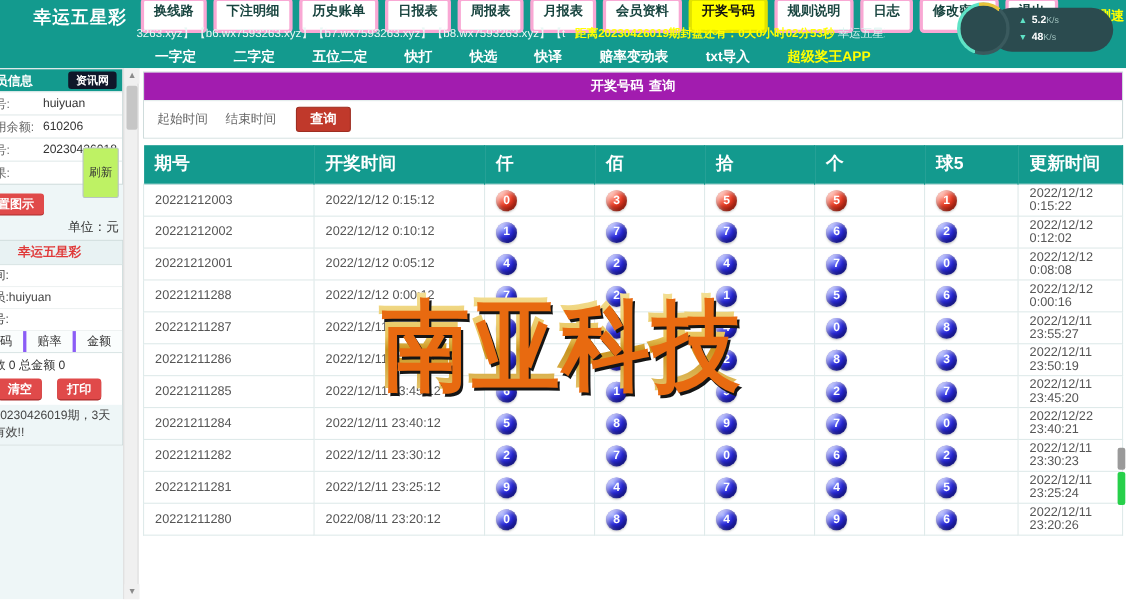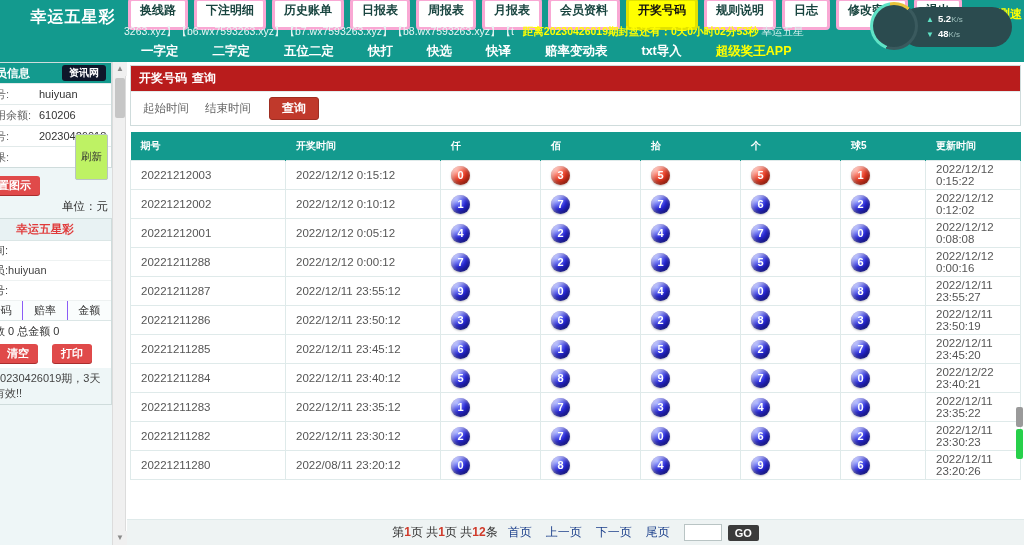--- a/index.html
+++ b/index.html
@@ -118,21 +118,21 @@
     font-size:11px; padding:2px 9px; border-radius:3px; cursor:pointer;
     box-shadow:0 1px 0 #aa2d2d;
   }
   .setrow { padding:4px 0 2px 0; }
   .unitline { text-align:right; font-size:11.5px; color:#333; padding:2px 4px 4px 0; }
 
   .betpanel { border:1px solid #cfdcdc; background:#fff; }
   .bet-title { background:#e8f2f3; text-align:center; color:#e03a3a; font-weight:bold; font-size:11.5px; padding:3px 0; border-bottom:1px solid #dbe6e6;}
   .bet-line { font-size:11px; color:#444; padding:2px 4px; border-bottom:1px solid #eef2f2; white-space:nowrap; }
   .bet-cols { display:flex; border-bottom:1px solid #dbe6e6; background:#fafdfd; }
-  .bet-cols div { flex:1; text-align:center; font-size:11px; color:#333; padding:2px 0; border-left:1px solid #8b5cf6; }
+  .bet-cols div { flex:1; text-align:center; font-size:11px; color:#333; padding:2px 0; border-left:3px solid #8b5cf6; }
   .bet-cols div:first-child { border-left:none; }
   .bet-sum { font-size:11px; color:#333; padding:3px 4px; white-space:nowrap; }
   .bet-actions { text-align:center; padding:2px 0 5px 0; display:flex; gap:14px; justify-content:center;}
   .notice { background:#eef6f7; color:#444; font-size:11px; padding:3px 4px; line-height:15px; }
 
   
   .vscroll {
     position:absolute; left:112px; top:62px; width:14px; height:483px;
     background:#f0f0f0; border-left:1px solid #dcdcdc; border-right:1px solid #dcdcdc;
   }
@@ -147,22 +147,23 @@
     background:#c6c6c6; border-radius:2px;
   }
 
   
   .main {
     position:absolute; left:127px; top:62px; width:897px; height:483px;
     background:#ffffff; overflow:hidden;
   }
   .card { margin:3px 3px 0 3px; border:1px solid #cfdcdc; }
   .card-head {
-    background:#b91c1c; color:#fff; font-size:12px; font-weight:bold;
+    background:#a21caf; color:#fff; font-size:12px; font-weight:bold;
     padding:4px 8px;
+    text-align:center;
   }
   .card-head .sub { font-weight:bold; margin-left:5px; }
   .filter {
     display:flex; align-items:center; gap:0; padding:5px 4px; background:#fff;
     border-top:1px solid #e3ecec;
   }
   .flabel { font-size:11.5px; color:#666; padding:0 8px; white-space:nowrap; }
   .dateinput {
     position:relative; width:180px; height:20px; border:1px solid #c9d3d3;
     background:#fff; display:flex; align-items:center;
@@ -180,21 +181,21 @@
   }
   .querybtn {
     margin-left:10px; background:#c0392b; color:#fff; font-weight:bold; font-size:12px;
     padding:2px 12px; border-radius:3px; border:1px solid #9e2e22; cursor:pointer;
   }
 
   
   .tbl-wrap { margin:6px 3px 0 3px; }
   table.results { width:100%; border-collapse:collapse; table-layout:fixed; }
   table.results thead th {
-    background:#139a8e; color:#ffffff; font-size:10px; font-weight:bold;
+    background:#139a8e; color:#ffffff; font-size:16px; font-weight:bold;
     text-align:left; padding:7px 0 7px 10px; height:28px;
     border-right:1px solid #139a8e;
   }
   table.results td {
     border:1px solid #dfeaea; height:29px; padding:0 0 0 10px;
     font-size:11.5px; color:#555; vertical-align:middle;
   }
   .ball {
     display:inline-block; width:19px; height:19px; border-radius:50%;
     color:#fff; font-size:11px; font-weight:bold; text-align:center; line-height:19px;
@@ -478,64 +479,58 @@
               <td>20221211284</td>
               <td>2022/12/11 23:40:12</td>
               <td><span class="ball blue">5</span></td>
               <td><span class="ball blue">8</span></td>
               <td><span class="ball blue">9</span></td>
               <td><span class="ball blue">7</span></td>
               <td><span class="ball blue">0</span></td>
               <td>2022/12/22 23:40:21</td>
             </tr>
             <tr>
-              <td>20221211283</td>
-              <td>2022/12/11 23:35:12</td>
-              <td><span class="ball blue">1</span></td>
-              <td><span class="ball blue">7</span></td>
-              <td><span class="ball blue">3</span></td>
-              <td><span class="ball blue">4</span></td>
-              <td><span class="ball blue">0</span></td>
-              <td>2022/12/11 23:35:22</td>
-            </tr>
-            <tr>
               <td>20221211282</td>
               <td>2022/12/11 23:30:12</td>
               <td><span class="ball blue">2</span></td>
               <td><span class="ball blue">7</span></td>
               <td><span class="ball blue">0</span></td>
               <td><span class="ball blue">6</span></td>
               <td><span class="ball blue">2</span></td>
               <td>2022/12/11 23:30:23</td>
+            </tr>
+            <tr>
+              <td>20221211281</td>
+              <td>2022/12/11 23:25:12</td>
+              <td><span class="ball blue">9</span></td>
+              <td><span class="ball blue">4</span></td>
+              <td><span class="ball blue">7</span></td>
+              <td><span class="ball blue">4</span></td>
+              <td><span class="ball blue">5</span></td>
+              <td>2022/12/11 23:25:24</td>
             </tr>
             <tr>
               <td>20221211280</td>
               <td>2022/08/11 23:20:12</td>
               <td><span class="ball blue">0</span></td>
               <td><span class="ball blue">8</span></td>
               <td><span class="ball blue">4</span></td>
               <td><span class="ball blue">9</span></td>
               <td><span class="ball blue">6</span></td>
               <td>2022/12/11 23:20:26</td>
             </tr>
           </tbody>
       </table>
     </div>
 
     <div class="mini-scroll">
       <div class="d"></div>
       <div class="g"></div>
     </div>
 
-    <div class="pager">
-      <span class="seg"><span>第</span><span class="num">1</span><span>页 共</span><span class="num">1</span><span>页 共</span><span class="num">12</span><span>条</span></span>
-      <a>首页</a>
-      <a>上一页</a>
-      <a>下一页</a>
-      <a>尾页</a>
-      <input type="text" value="" style="">
-      <span class="gobtn">GO</span>
-    </div>
 
   </div>
 
+  <div class="watermark">
+    <span class="wm-text">南亚科技</span>
+  </div>
 
 </div>
 
 </body></html>

